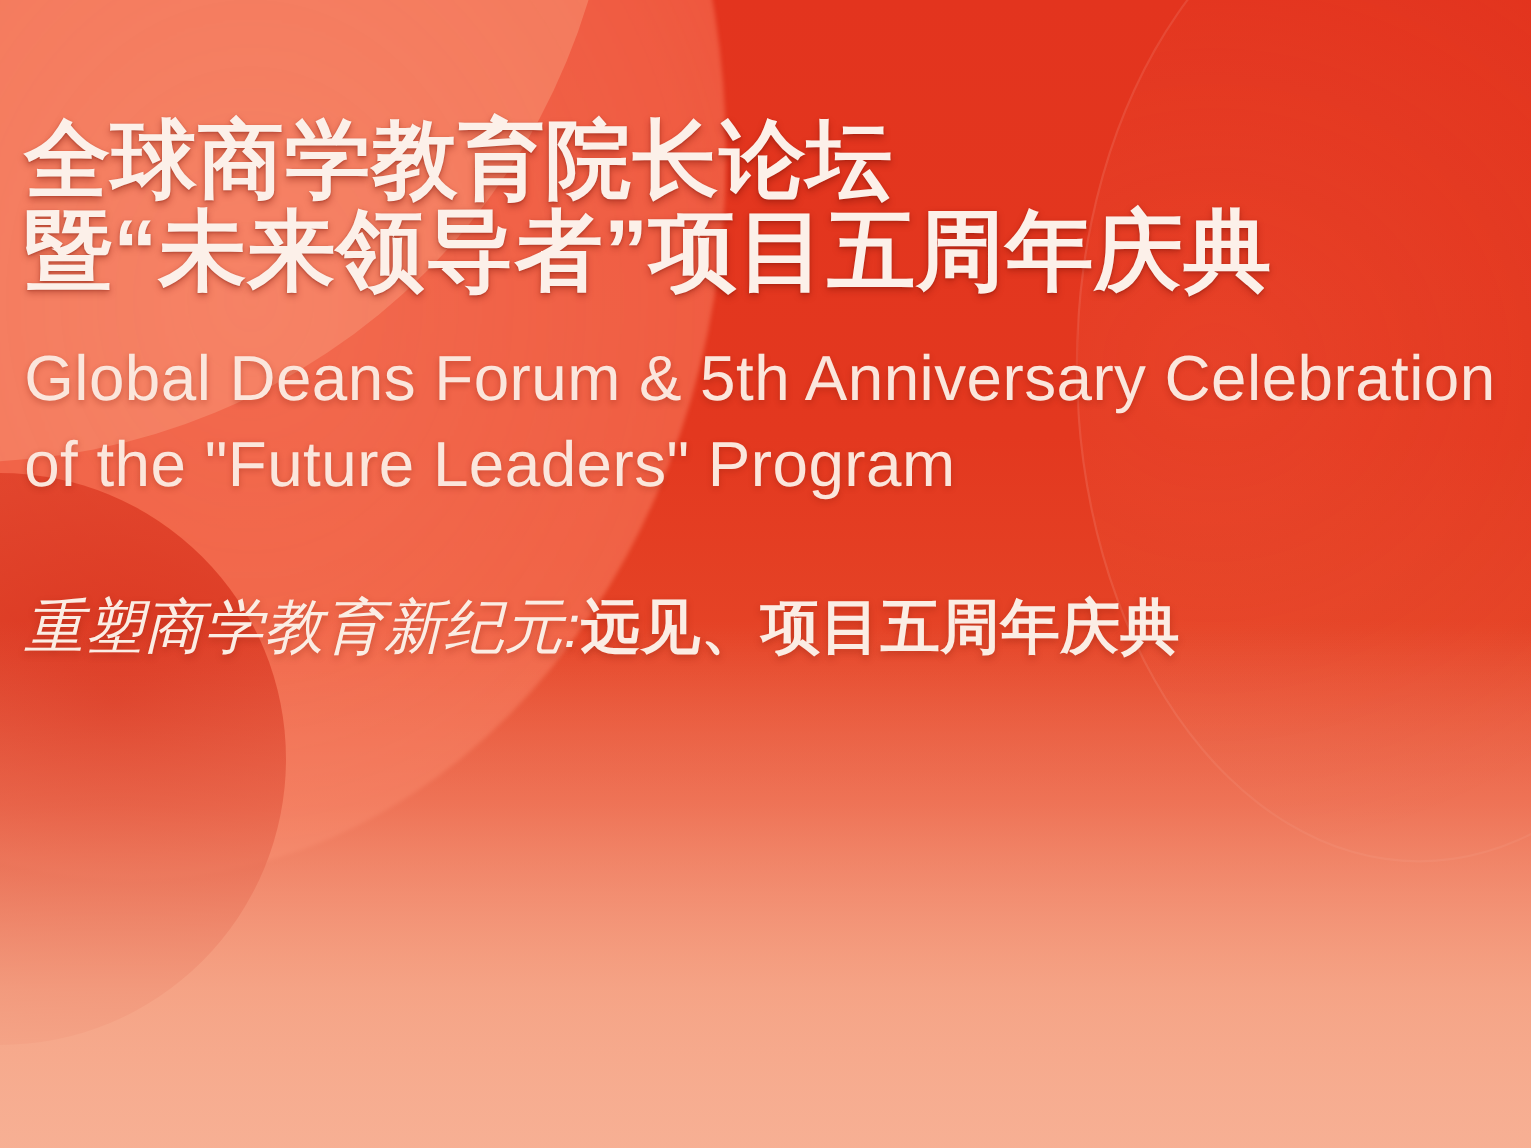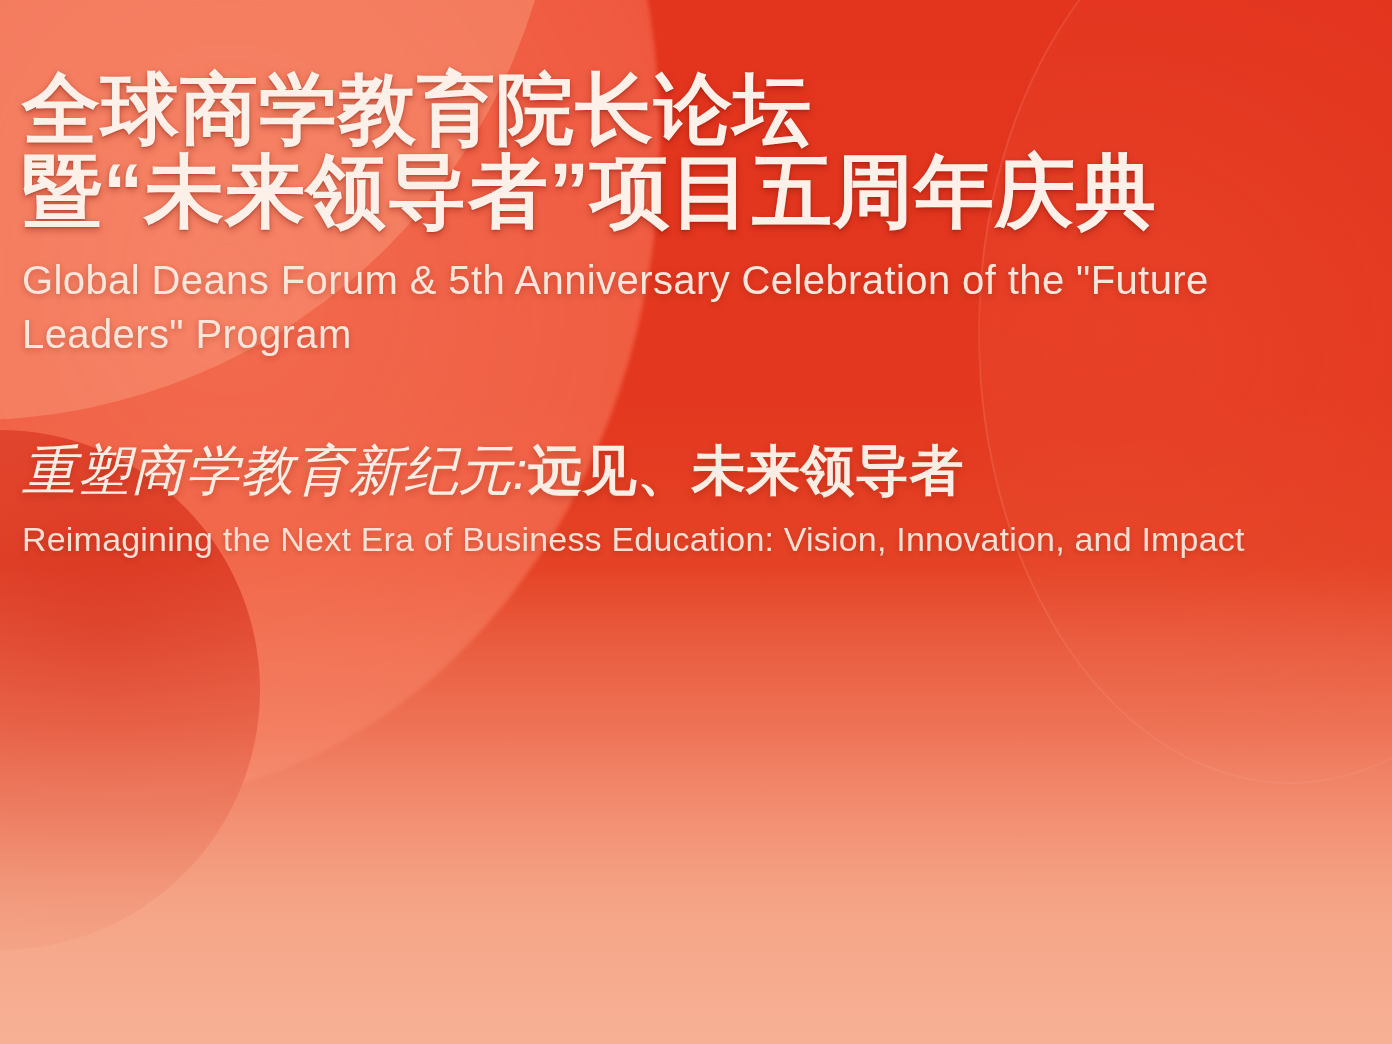--- a/index.html
+++ b/index.html
@@ -118,30 +118,30 @@
     color: #FCF0E9;
     font-weight: 700;
     font-size: 78px;
     line-height: 1.0;
     letter-spacing: 1px;
     text-shadow:
       0 3px 7px rgba(120,15,5,0.38),
       0 1px 2px rgba(120,15,5,0.30);
     white-space: nowrap;
   }
-  .cn-title.line1 { margin-top: 70px; }
+  .cn-title.line1 { margin-top: 106px; }
   .cn-title.line2 { margin-top: 4px; font-size: 80px; }
 
   .en-title {
     color: #FBE6DC;
     font-weight: 400;
-    font-size: 40px;
+    font-size: 58px;
     line-height: 1.34;
     letter-spacing: 0.4px;
-    margin-top: 22px;
+    margin-top: 38px;
     text-shadow: 0 2px 6px rgba(130,25,10,0.32);
     max-width: 1372px;
   }
 
   .cn-theme {
     margin-top: 80px;
     font-size: 54px;
     font-weight: 700;
     line-height: 1.1;
     color: #FBEDE4;
@@ -177,18 +177,17 @@
   </div>
 
   <div class="content">
 
     <div class="cn-title line1">全球商学教育院长论坛</div>
 
     <div class="cn-title line2">暨“未来领导者”项目五周年庆典</div>
 
     <div class="en-title">Global Deans Forum &amp; 5th Anniversary Celebration of the "Future Leaders" Program</div>
 
-    <div class="cn-theme"><span class="theme-lead">重塑商学教育新纪元:</span><span class="theme-accent">远见、未来领导者</span></div>
+    <div class="cn-theme"><span class="theme-lead">重塑商学教育新纪元:</span><span class="theme-accent">远见、项目五周年庆典</span></div>
 
-    <div class="en-theme">Reimagining the Next Era of Business Education: Vision, Innovation, and Impact</div>
 
   </div>
 </div>
 
 </body></html>

